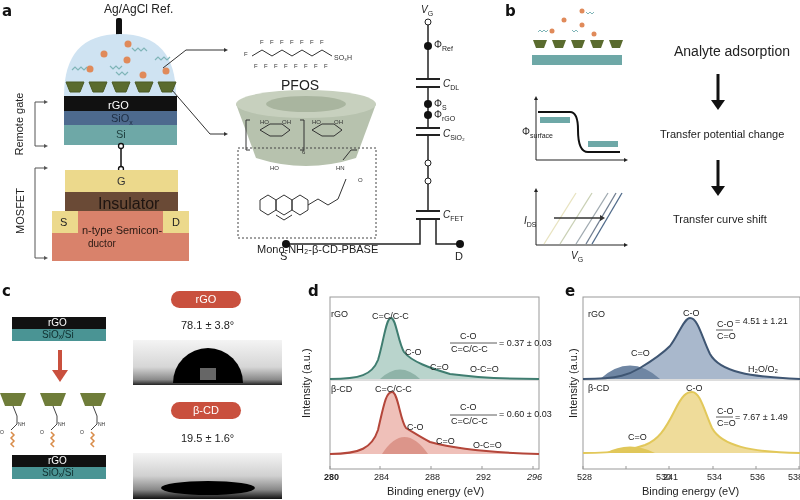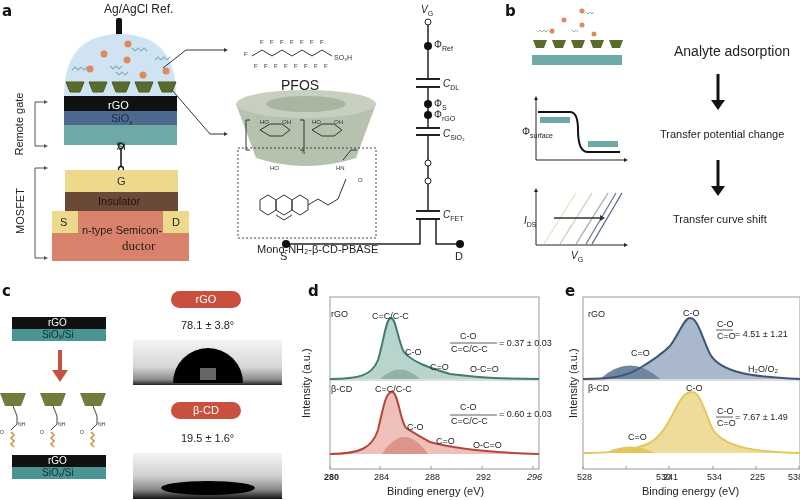--- a/index.html
+++ b/index.html
@@ -66,27 +66,27 @@
   <path d="M35,168 L46,168 M35,168 L35,258 L46,258" stroke="#555" fill="none" stroke-width="1"></path>
   <path d="M44,100 l4,2 l-4,2 Z M44,144 l4,2 l-4,2 Z M44,166 l4,2 l-4,2 Z M44,256 l4,2 l-4,2 Z" fill="#555"></path>
 
   <path d="M163,68 L186,50 L226,50" stroke="#333" fill="none" stroke-width="1"></path>
   <path d="M224,48 l4,2 l-4,2 Z" fill="#333"></path>
   <path d="M172,90 L210,134 L226,134" stroke="#333" fill="none" stroke-width="1"></path>
   <path d="M224,132 l4,2 l-4,2 Z" fill="#333"></path>
 </svg>
 <div class="lbl" style="left:108px;top:99px;color:#fff;font-size:11px;">rGO</div>
 <div class="lbl" style="left:111px;top:112px;color:#1e2e44;font-size:11px;"><span>SiO</span><sub style="font-size:7px">x</sub></div>
-<div class="lbl" style="left:116px;top:128px;color:#1f3f3f;font-size:11px;margin-top:12px;">Si</div>
+<div class="lbl" style="left:116px;top:128px;color:#1f3f3f;font-size:11px;">Si</div>
 <div class="lbl" style="left:117px;top:175px;color:#333;font-size:11px;">G</div>
-<div class="lbl" style="left:98px;top:195px;color:#1e1410;font-size:11px;">Insulator</div>
+<div class="lbl" style="left:98px;top:195px;color:#1e1410;font-size:16px;">Insulator</div>
 <div class="lbl" style="left:60px;top:216px;font-size:11px;">S</div>
 <div class="lbl" style="left:172px;top:216px;font-size:11px;">D</div>
 <div class="lbl" style="left:82px;top:224px;font-size:11px;color:#2a1a14;">n-type Semicon-</div>
-<div class="lbl" style="left:122px;top:238px;font-size:13px;color:#2a1a14;font-family:Liberation Serif, serif;">ductor</div>
+<div class="lbl" style="left:88px;top:238px;font-size:10px;color:#2a1a14;">ductor</div>
 <div class="lbl" style="left:-12px;top:118px;transform:rotate(-90deg);font-size:11px;">Remote gate</div>
 <div class="lbl" style="left:-3px;top:205px;transform:rotate(-90deg);font-size:11px;">MOSFET</div>
 
 <svg class="abs" style="left:240px;top:36px" width="140" height="40">
   <polyline points="12,20 22,14 32,20 42,14 52,20 62,14 72,20 82,14 92,20" stroke="#333" fill="none" stroke-width="1"></polyline>
   <text x="94" y="24" font-size="7" fill="#333">SO₃H</text>
   <g font-size="6" fill="#333">
     <text x="4" y="20">F</text>
       <text x="20" y="8">F</text>
       <text x="30" y="8">F</text>
@@ -344,27 +344,27 @@
     </g>
   <line x1="166" y1="50" x2="183" y2="50" stroke="#333" stroke-width="0.8"></line>
   <line x1="166" y1="137" x2="183" y2="137" stroke="#333" stroke-width="0.8"></line>
 </svg>
 <div class="lbl small" style="left:588px;top:309px;">rGO</div>
 <div class="lbl small" style="left:683px;top:308px;">C-O</div>
 <div class="lbl small" style="left:631px;top:348px;">C=O</div>
 <div class="lbl small" style="left:748px;top:364px;">H₂O/O₂</div>
 <div class="lbl small" style="left:717px;top:319px;">C-O</div>
 <div class="lbl small" style="left:717px;top:331px;">C=O</div>
-<div class="lbl small" style="left:735px;top:329px;text-align:center;">= 4.51 ± 1.21</div>
+<div class="lbl small" style="left:735px;top:316px;text-align:center;">= 4.51 ± 1.21</div>
 <div class="lbl small" style="left:588px;top:383px;">β-CD</div>
 <div class="lbl small" style="left:686px;top:383px;">C-O</div>
 <div class="lbl small" style="left:628px;top:432px;">C=O</div>
 <div class="lbl small" style="left:717px;top:406px;">C-O</div>
 <div class="lbl small" style="left:717px;top:418px;">C=O</div>
 <div class="lbl small" style="left:735px;top:412px;">= 7.67 ± 1.49</div>
 <div class="lbl" style="left:567px;top:418px;transform:rotate(-90deg);transform-origin:left top;font-size:11px;">Intensity (a.u.)</div>
 <div class="lbl small" style="left:577px;top:472px;">528</div>
 <div class="lbl small" style="left:656px;top:472px;">530</div>
 <div class="lbl small" style="left:663px;top:472px;">241</div>
 <div class="lbl small" style="left:707px;top:472px;">534</div>
-<div class="lbl small" style="left:750px;top:472px;">225</div>
+<div class="lbl small" style="left:750px;top:472px;">536</div>
 <div class="lbl small" style="left:788px;top:472px;">538</div>
 <div class="lbl" style="left:642px;top:485px;font-size:11px;">Binding energy (eV)</div>
 
 </body></html>

